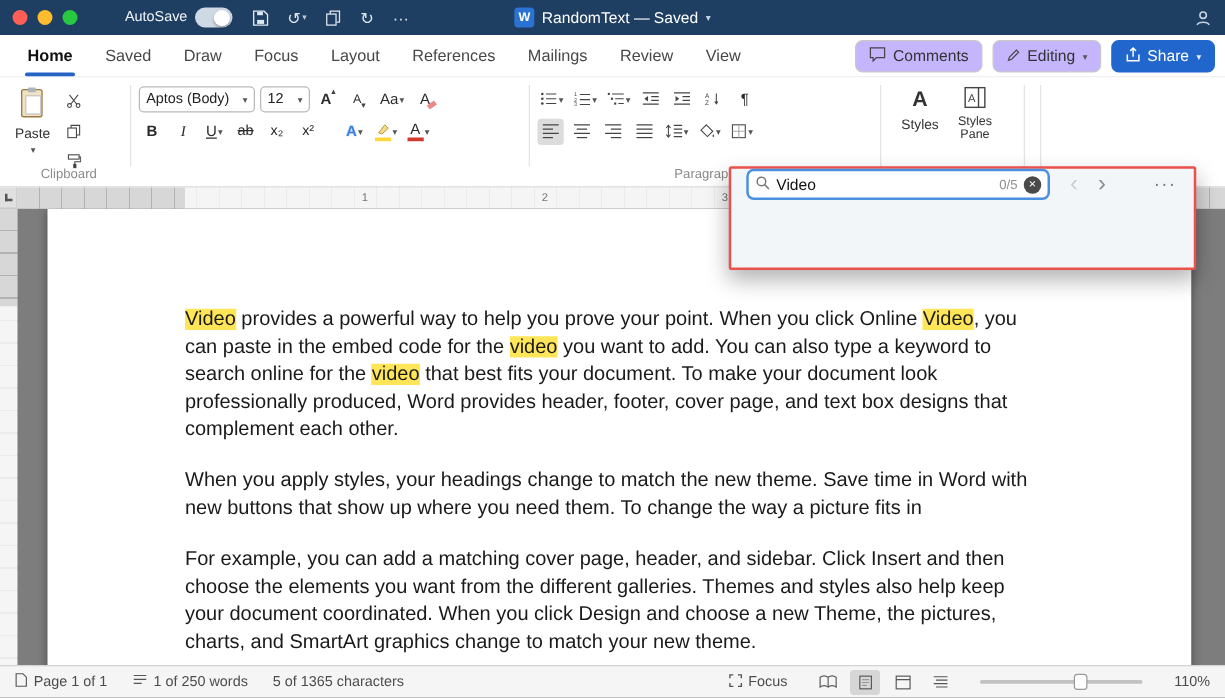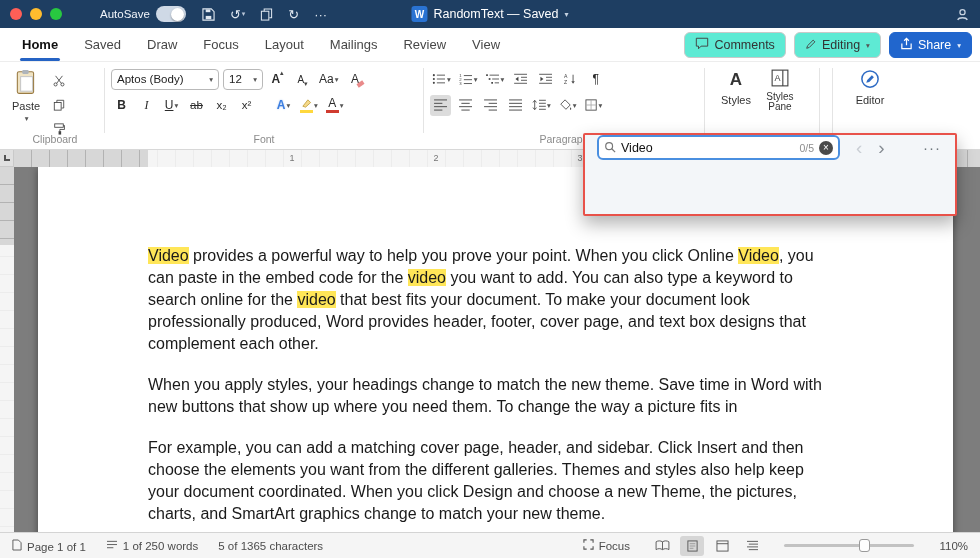--- a/index.html
+++ b/index.html
@@ -31,21 +31,21 @@
 
   
   .tabrow { position:absolute; top:28px; left:0; right:0; height:34px; background:#fff; border-bottom:1px solid #ededed; }
   .tablist { position:absolute; left:20px; top:0; bottom:0; display:flex; gap:22px; }
   .rtab { font-size:13px; color:#474747; display:flex; align-items:center; position:relative; padding:0 2px; white-space:nowrap; }
   .rtab.active { color:#101010; font-weight:700; }
   .rtab.active::after { content:""; position:absolute; left:0; right:0; bottom:0; height:3px;
     background:var(--accent-blue,#2563c4); border-radius:2px; }
   .tabctrls { position:absolute; right:8px; top:4px; display:flex; gap:8px; }
   .pillbtn { display:flex; align-items:center; gap:5px; border:1px solid #c9c9c9; border-radius:6px;
-    padding:0 10px; height:26px; font-size:12.5px; color:#333; background:#5eead4; font-family:inherit; }
+    padding:0 10px; height:26px; font-size:12.5px; color:#333; background:#c4b5fd; font-family:inherit; }
   .sharebtn { background:var(--share-blue,#2166cd); color:#fff; border:1px solid var(--share-blue,#2166cd); }
   .car { font-size:7.5px; color:#555; margin-left:1px; }
   .sharebtn .car { color:#e8f0fb; }
 
   
   .toolbar { position:absolute; top:62px; left:0; right:0; height:88px; background:#fff;
     border-bottom:1px solid #d8d8d8; display:flex; align-items:stretch; padding:4px 8px 0 12px; }
   .tgroup { position:relative; display:flex; flex-direction:column; flex:none; }
   .glabel { position:absolute; bottom:4px; left:0; right:0; text-align:center; font-size:10.5px; color:#8b8b8b; }
   .vdiv { width:1px; background:#e4e4e4; margin:2px 6px 16px 6px; flex:none; }
@@ -104,21 +104,21 @@
   .page { position:absolute; left:24px; top:0; width:915px; height:420px; background:#fff;
     box-shadow:0 1px 8px rgba(0,0,0,.45); }
   .doc-text { position:absolute; left:110px; top:78px; width:680px; font-size:16px; line-height:22px; color:#1a1a1a; }
   .doc-text p { margin:0 0 19px 0; }
   .hl { background:var(--highlight-yellow,#ffe658); }
 
   
   .statusbar { position:absolute; left:0; right:0; bottom:0; height:26px; background:#f5f5f5;
     border-top:1px solid #d4d4d4; display:flex; align-items:center; padding:0 12px; gap:20px;
     font-size:11.5px; color:#4c4c4c; }
-  .sitem { display:flex; align-items:flex-end; gap:5px; white-space:nowrap; }
+  .sitem { display:flex; align-items:center; gap:5px; white-space:nowrap; }
   .spacer { flex:1; }
   .viewicons { display:flex; align-items:center; gap:6px; }
   .vic { width:24px; height:20px; display:flex; align-items:center; justify-content:center; border-radius:3px; }
   .vic.sel { background:#d6d6d6; }
   .sl-track { width:130px; height:3px; background:#c2c2c2; border-radius:2px; position:relative; }
   .sl-knob { position:absolute; left:58%; top:-5px; width:11px; height:13px; background:#fdfdfd;
     border:1px solid #9a9a9a; border-radius:3px; }
   .zoomlabel { min-width:34px; text-align:right; }
 </style>
 </head>
@@ -176,20 +176,21 @@
     </div>
   </div>
 
   <div class="tabrow">
     <div class="tablist">
         <div class="rtab active">Home</div>
         <div class="rtab">Saved</div>
         <div class="rtab">Draw</div>
         <div class="rtab">Focus</div>
         <div class="rtab">Layout</div>
+        <div class="rtab">References</div>
         <div class="rtab">Mailings</div>
         <div class="rtab">Review</div>
         <div class="rtab">View</div>
       </div>
     <div class="tabctrls">
       <button class="pillbtn">
         <span>
           <svg width="14" height="13" viewBox="0 0 16 14">
               <path d="M1.5 1h13v9H7l-3 3v-3H1.5z" fill="none" stroke="#444" stroke-width="1.1"></path>
             </svg>
@@ -257,21 +258,21 @@
               </svg>
           </span>
         </div>
       </div>
       <span class="glabel">Clipboard</span>
     </div>
     <div class="vdiv"></div>
 
     <div class="tgroup" style="width:306px">
       <div class="frow">
-        <div class="combo" style="width:108px">
+        <div class="combo" style="width:93px">
           <span>Aptos (Body)</span>
           <span class="car">▾</span>
         </div>
         <div class="combo" style="width:40px">
           <span>12</span>
           <span class="car">▾</span>
         </div>
         <span class="sbtn">
             <span class="b">A</span>
             <span class="supmark">▴</span>
@@ -326,21 +327,20 @@
           <span class="car">▾</span>
         </span>
         <span class="sbtn">
           <span class="stack">
               <span>A</span>
               <i class="bar red"></i>
             </span>
           <span class="car">▾</span>
         </span>
       </div>
-      <span class="glabel">Font</span>
     </div>
     <div class="vdiv"></div>
 
     <div class="tgroup" style="width:268px">
       <div class="frow">
         <span class="sbtn">
           <svg width="14" height="12" viewBox="0 0 16 14">
               <circle cx="2" cy="2.5" r="1.2" fill="#444"></circle>
               <circle cx="2" cy="7" r="1.2" fill="#444"></circle>
               <circle cx="2" cy="11.5" r="1.2" fill="#444"></circle>
@@ -458,33 +458,20 @@
           </span>
           <span style="font-size:10px;line-height:10px">Styles Pane</span>
         </div>
       </div>
       <span class="glabel"></span>
     </div>
     <div class="vdiv"></div>
 
     <div class="vdiv"></div>
 
-    <div class="tgroup" style="width:62px">
-      <div class="bigbtn">
-        <span>
-          <svg width="20" height="20" viewBox="0 0 16 16">
-              <circle cx="8" cy="8" r="6.5" fill="none" stroke="#2e6bc4" stroke-width="1.2"></circle>
-              <path d="M5 11l.8-2.3L9.5 5l1.6 1.6-3.7 3.7z" fill="#2e6bc4"></path>
-            </svg>
-        </span>
-        <span class="blabel">
-            <span>Editor</span>
-          </span>
-      </div>
-    </div>
   </div>
 
   <div class="corner">
       <span class="tabsel"></span>
     </div>
   <div class="rulerH">
       <div class="zone"></div>
       <span class="ruler-num" style="left: 278px;">1</span>
       <span class="ruler-num" style="left: 422px;">2</span>
       <span class="ruler-num" style="left: 566px;">3</span>

